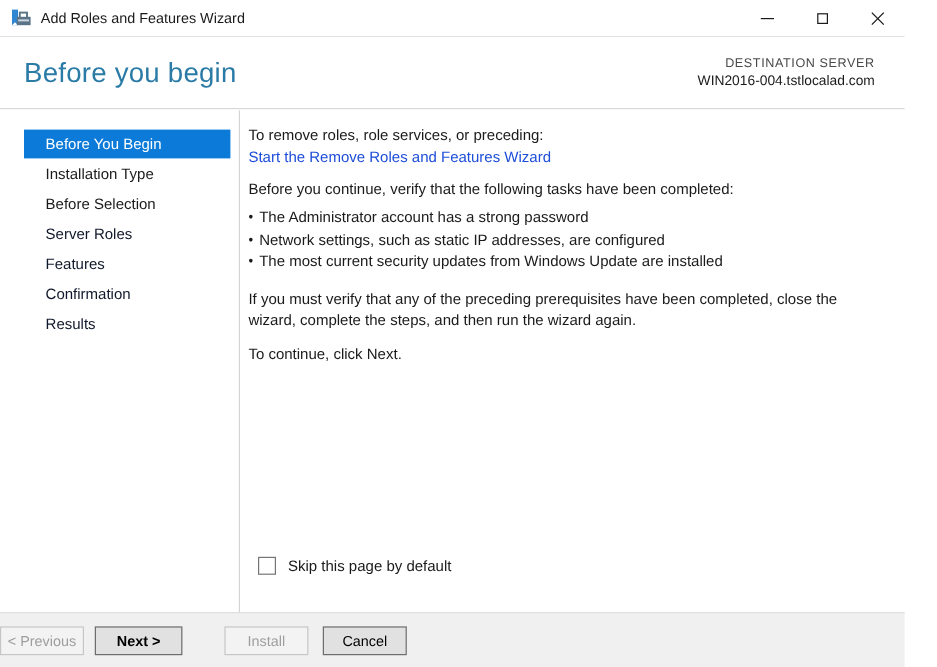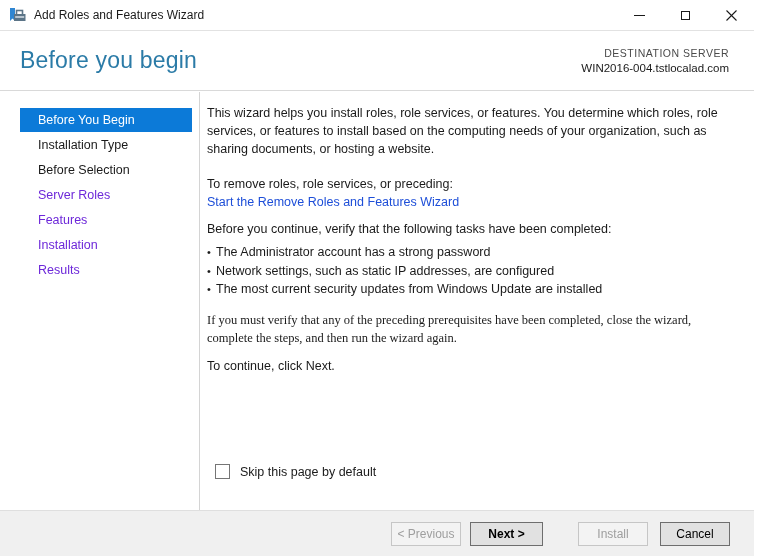--- a/index.html
+++ b/index.html
@@ -39,46 +39,46 @@
 
   
   .bodyarea { position:absolute; top:92px; left:0; right:0; bottom:46px; display:flex; }
   .sidebar { width:200px; flex:0 0 200px; border-right:1px solid #d4d4d4; padding-top:16px; }
   .nav-item {
     margin-left:20px; width:172px; height:24px; padding-left:18px;
     display:flex; align-items:center; font-size:12.5px; color:#1a1a1a;
     margin-bottom:1px; cursor:default;
   }
   .nav-item.selected { background:#0c7ad8; color:#fff; }
-  .nav-item.disabled { color:#6d28d9; }
+  .nav-item.disabled { color:#0f172a; }
 
   .content { flex:1; padding:12px 24px 0 7px; font-size:12.5px; line-height:18px; }
   .content p { margin:0; }
   .p-intro { margin-bottom:17px !important; }
   .p-remove { margin-bottom:9px !important; }
   .p-verify { margin-bottom:5px !important; }
   .link { color:#1d4ed8; cursor:pointer; }
   .tasks { list-style:none; margin:0 0 12px 0; padding:0; }
   .tasks li { display:flex; line-height:18.5px; }
   .tasks .bullet { width:9px; flex:0 0 9px; font-size:11px; }
-  .p-note { margin-bottom:10px !important;font-family:Liberation Serif, serif; }
+  .p-note { margin-bottom:10px !important; }
 
   .skip-row {
     position:absolute; left:215px; top:464px; display:flex; align-items:center;text-align:center;
   }
   .checkbox {
     width:15px; height:15px; border:1px solid #757575; background:#fff; flex:0 0 15px;
   }
   .skip-label { margin-left:10px; font-size:12.5px; }
 
   
   .footer {
     position:absolute; left:0; right:0; bottom:0; height:46px;
     background:#f0f0f0; border-top:1px solid #dfdfdf;
-    display:flex; align-items:center; justify-content:flex-end; padding-right:24px;
+    display:flex; align-items:center; padding-right:24px;
   }
   .btn {
     height:24px; font-size:12px; font-family:"Liberation Sans","DejaVu Sans",sans-serif;
     background:#e1e1e1; border:1px solid #6e6e6e; color:#000; padding:0 4px; cursor:default;
   }
   .btn-previous { width:70px; }
   .btn-next { width:73px; margin-left:9px;font-weight:bold; }
   .btn-install { width:70px; margin-left:35px; }
   .btn-cancel { width:70px; margin-left:12px; }
   .btn.disabled { background:#f3f3f3; border-color:#c6c6c6; color:#9e9e9e; }
@@ -122,26 +122,25 @@
   </div>
 
   <div class="bodyarea">
 
     <div class="sidebar">
       <div class="nav-item selected">Before You Begin</div>
       <div class="nav-item">Installation Type</div>
       <div class="nav-item">Before Selection</div>
       <div class="nav-item disabled">Server Roles</div>
       <div class="nav-item disabled">Features</div>
-      <div class="nav-item disabled">Installation</div>
+      <div class="nav-item disabled">Confirmation</div>
       <div class="nav-item disabled">Results</div>
     </div>
 
     <div class="content">
-      <p class="p-intro">This wizard helps you install roles, role services, or features. You determine which roles, role services, or features to install based on the computing needs of your organization, such as sharing documents, or hosting a website.</p>
 
       <p class="p-remove">
         <span>To remove roles, role services, or preceding:</span><br>
         <span class="link">Start the Remove Roles and Features Wizard</span>
       </p>
 
       <p class="p-verify">Before you continue, verify that the following tasks have been completed:</p>
 
       <ul class="tasks">
         <li>

